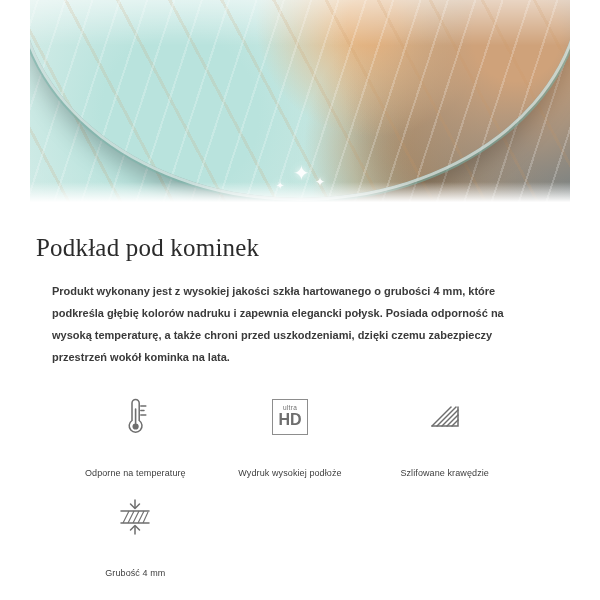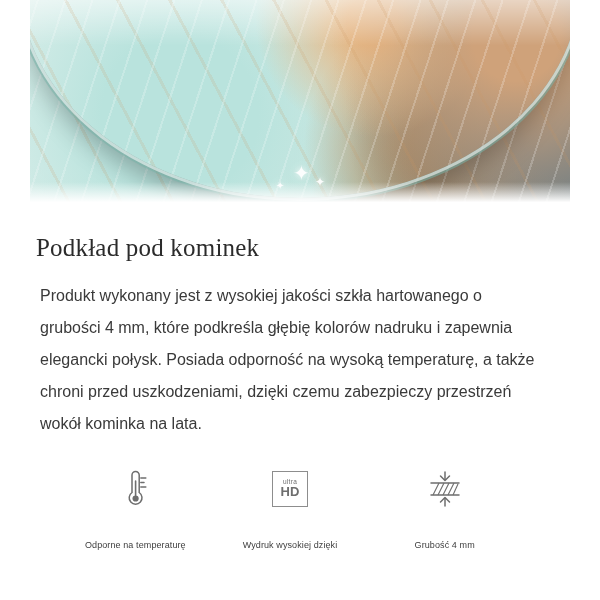--- a/index.html
+++ b/index.html
@@ -102,25 +102,26 @@
     font-family: "Liberation Serif", serif;
     font-size: 25px;
     line-height: 1.28;
     color: #2b2b2b;
     font-weight: 400;
     margin: 0 0 16px 0;
     letter-spacing: .2px;
   }
   .headline .l2 { display: block; }
   .body-copy {
-    font-size: 16px;
+    font-size: 11px;
     line-height: 2.0;
     color: #3a3a3a;
-    margin: 4px;
+    margin: 16px;
     max-width: 540px;
+    font-weight: bold;
   }
 
   
   .features {
     margin-top: 26px;
     display: grid;
     grid-template-columns: repeat(3, 1fr);
     row-gap: 16px;
     padding: 0 22px;
   }
@@ -151,21 +152,21 @@
     align-items: center;
     justify-content: center;
     color: #6e6e6e;
   }
   .hd-badge .u {
     font-size: 6.5px;
     line-height: 1;
     letter-spacing: .3px;
   }
   .hd-badge .h {
-    font-size: 13px;
+    font-size: 16px;
     font-weight: bold;
     line-height: 1.05;
   }
   svg { display: block; }
 </style>
 </head>
 <body>
 
 <div class="page">
 
@@ -205,25 +206,40 @@
         <div class="feature-label">Odporne na temperaturę</div>
       </div>
 
       <div class="feature">
         <div class="feature-icon">
           <div class="hd-badge">
             <span class="u">ultra</span>
             <span class="h">HD</span>
           </div>
         </div>
-        <div class="feature-label">Wydruk wysokiej dzięki</div>
-      </div>
-
-
-
+        <div class="feature-label">Wydruk wysokiej podłoże</div>
+      </div>
+
+
+
+      <div class="feature">
+        <div class="feature-icon">
+          <svg width="38" height="36" viewBox="0 0 38 36">
+            <g fill="none" stroke="#6e6e6e" stroke-width="1.5" stroke-linecap="round">
+              <path d="M6 27 L25 8"></path>
+              <path d="M11 27 L30 8"></path>
+              <path d="M16 27 L32 11"></path>
+              <path d="M21 27 L32 16"></path>
+              <path d="M26 27 L32 21"></path>
+              <path d="M6 27 H32 V8" stroke-width="1.5"></path>
+            </g>
+          </svg>
+        </div>
+        <div class="feature-label">Szlifowane krawędzie</div>
+      </div>
 
       <div class="feature">
         <div class="feature-icon">
           <svg width="38" height="40" viewBox="0 0 38 40">
             <g fill="none" stroke="#6e6e6e" stroke-width="1.5" stroke-linecap="round" stroke-linejoin="round">
               <path d="M19 3 V10"></path>
               <path d="M14.5 7 L19 11.5 L23.5 7"></path>
               <path d="M19 37 V30"></path>
               <path d="M14.5 33 L19 28.5 L23.5 33"></path>
               <path d="M5 14 H33"></path>

